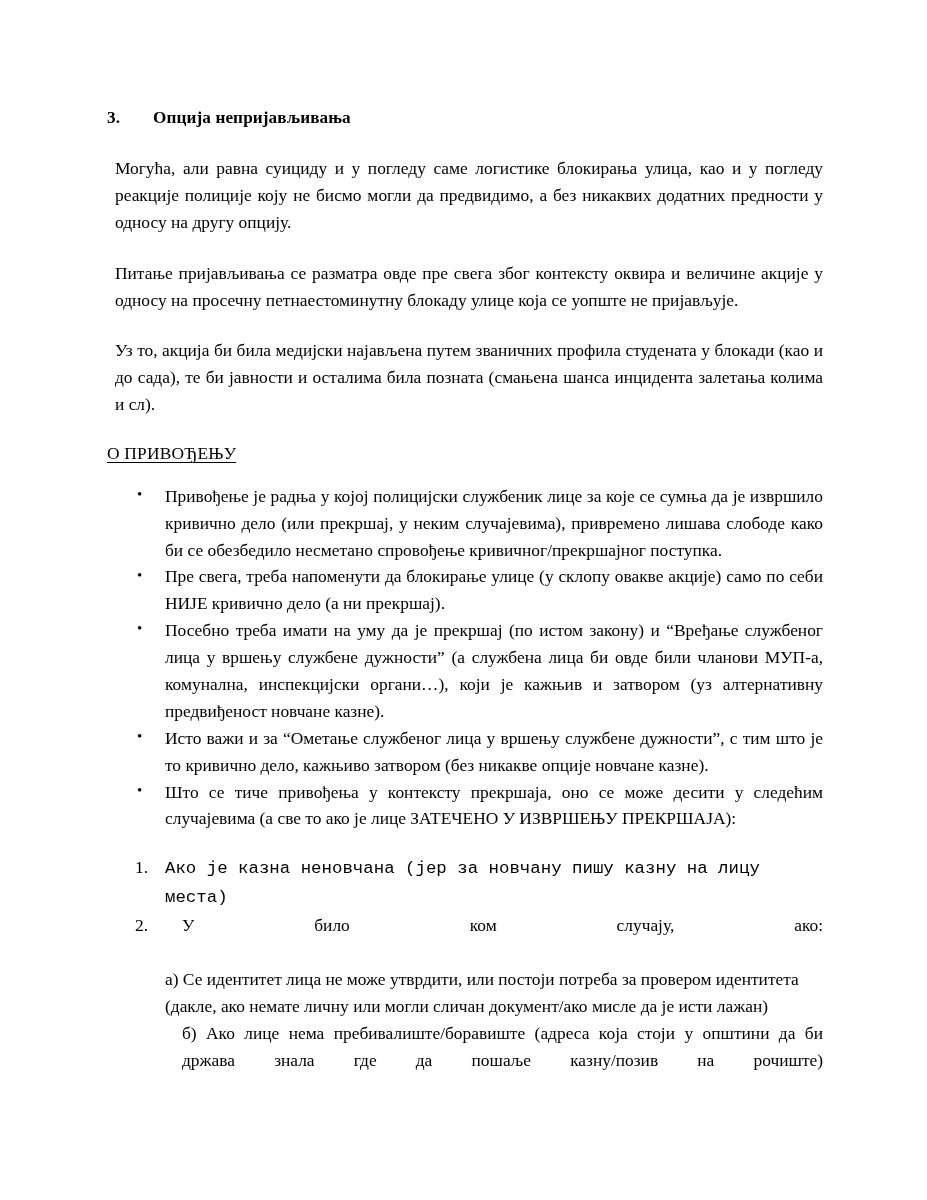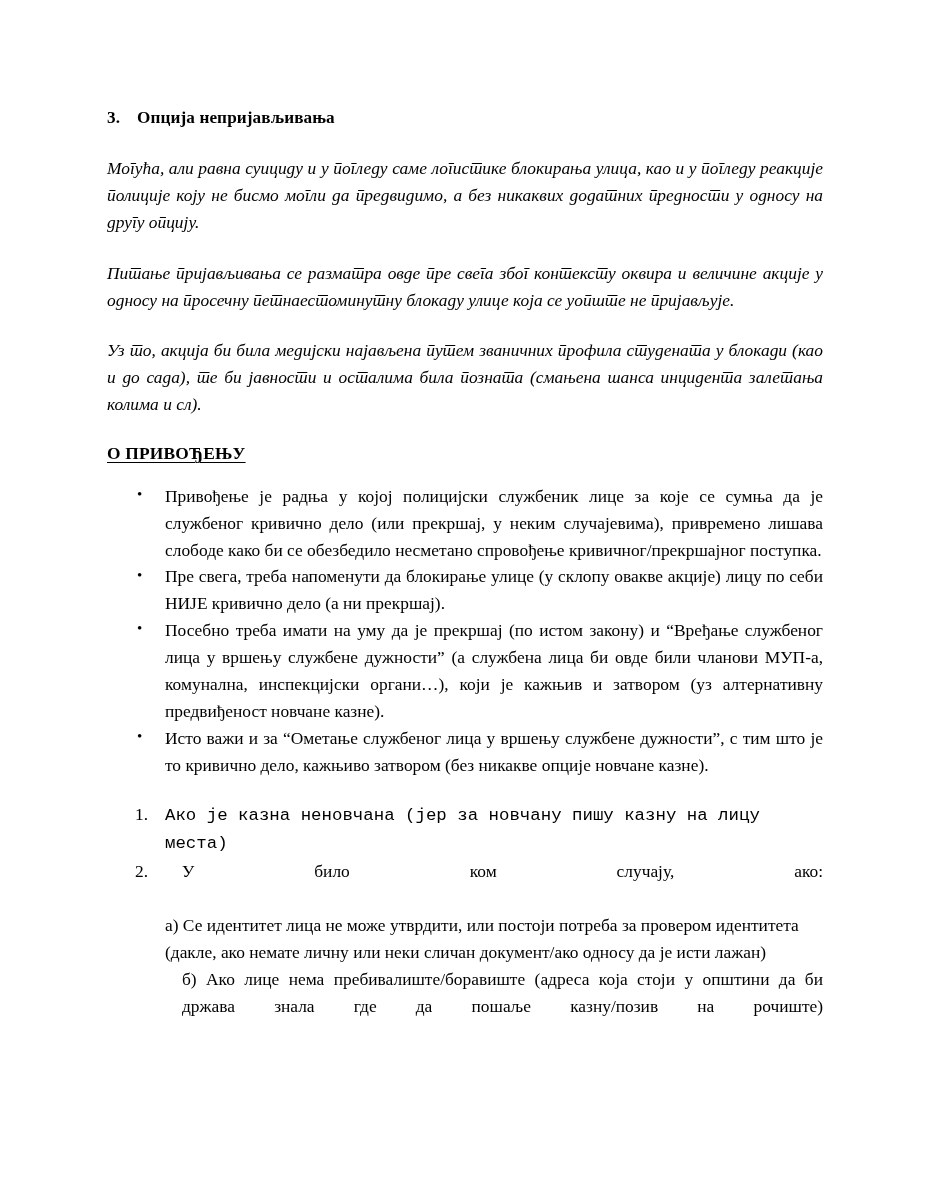--- a/index.html
+++ b/index.html
@@ -36,37 +36,37 @@
     margin: 0 0 26px 0;
     letter-spacing: 0.1px;
   }
   .doc-heading .num {
     width: 30px;
     flex: 0 0 30px;
     font-weight: bold;
   }
   .doc-heading .txt {
     flex: 1 1 auto;
+    margin-left: 16px;
   }
 
   
   .para {
     text-align: justify;
     text-justify: inter-word;
     font-size: 17.4px;
     line-height: 1.545;
-    margin: 0 0 24px 0;
+    margin: 0 0 24px 8px;
     hyphens: none;
-    font-style: italic;
   }
   .para:last-child { margin-bottom: 0; }
 
   
   .section-heading {
-    font-weight: bold;
+    font-weight: normal;
     font-size: 17.4px;
     line-height: 1.3;
     margin: 0 0 18px 0;
     letter-spacing: 0.2px;
   }
   .section-heading .u {
     text-decoration: underline;
     text-underline-offset: 2.5px;
     text-decoration-thickness: 1.4px;
   }
@@ -152,35 +152,36 @@
 
     <p class="para">Могућа, али равна суициду и у погледу саме логистике блокирања улица, као и у погледу реакције полиције коју не бисмо могли да предвидимо, а без никаквих додатних предности у односу на другу опцију.</p>
     <p class="para">Питање пријављивања се разматра овде пре свега због контексту оквира и величине акције у односу на просечну петнаестоминутну блокаду улице која се уопште не пријављује.</p>
     <p class="para">Уз то, акција би била медијски најављена путем званичних профила студената у блокади (као и до сада), те би јавности и осталима била позната (смањена шанса инцидента залетања колима и сл).</p>
 
     <div class="section-heading">
       <span class="u">О ПРИВОЂЕЊУ</span>
     </div>
 
     <ul class="bullet-list">
-      <li>Привођење је радња у којој полицијски службеник лице за које се сумња да је службеног кривично дело (или прекршај, у неким случајевима), привремено лишава слободе како би се обезбедило несметано спровођење кривичног/прекршајног поступка.</li>
-      <li>Пре свега, треба напоменути да блокирање улице (у склопу овакве акције) лицу по себи НИЈЕ кривично дело (а ни прекршај).</li>
+      <li>Привођење је радња у којој полицијски службеник лице за које се сумња да је извршило кривично дело (или прекршај, у неким случајевима), привремено лишава слободе како би се обезбедило несметано спровођење кривичног/прекршајног поступка.</li>
+      <li>Пре свега, треба напоменути да блокирање улице (у склопу овакве акције) само по себи НИЈЕ кривично дело (а ни прекршај).</li>
       <li>Посебно треба имати на уму да је прекршај (по истом закону) и “Вређање службеног лица у вршењу службене дужности” (а службена лица би овде били чланови МУП-а, комунална, инспекцијски органи…), који је кажњив и затвором (уз алтернативну предвиђеност новчане казне).</li>
       <li>Исто важи и за “Ометање службеног лица у вршењу службене дужности”, с тим што је то кривично дело, кажњиво затвором (без никакве опције новчане казне).</li>
+      <li>Што се тиче привођења у контексту прекршаја, оно се може десити у следећим случајевима (а све то ако је лице ЗАТЕЧЕНО У ИЗВРШЕЊУ ПРЕКРШАЈА):</li>
     </ul>
 
     <ol class="num-list">
       <li>
         <span class="marker">1.</span>
         <span class="line-plain">Ако је казна неновчана (јер за новчану пишу казну на лицу места)</span>
       </li>
       <li>
         <span class="marker">2.</span>
         <span class="line-stretch">У било ком случају, ако:</span>
-        <span class="subline">а) Се идентитет лица не може утврдити, или постоји потреба за провером идентитета (дакле, ако немате личну или неки сличан документ/ако односу да је исти лажан)</span>
+        <span class="subline">а) Се идентитет лица не може утврдити, или постоји потреба за провером идентитета (дакле, ако немате личну или могли сличан документ/ако мисле да је исти лажан)</span>
         <span class="line-stretch">б) Ако лице нема пребивалиште/боравиште (адреса која стоји у општини да би држава знала где да пошаље казну/позив на рочиште)</span>
         
         
       </li>
     </ol>
 
   </div>
 </div>
 
 </body></html>

